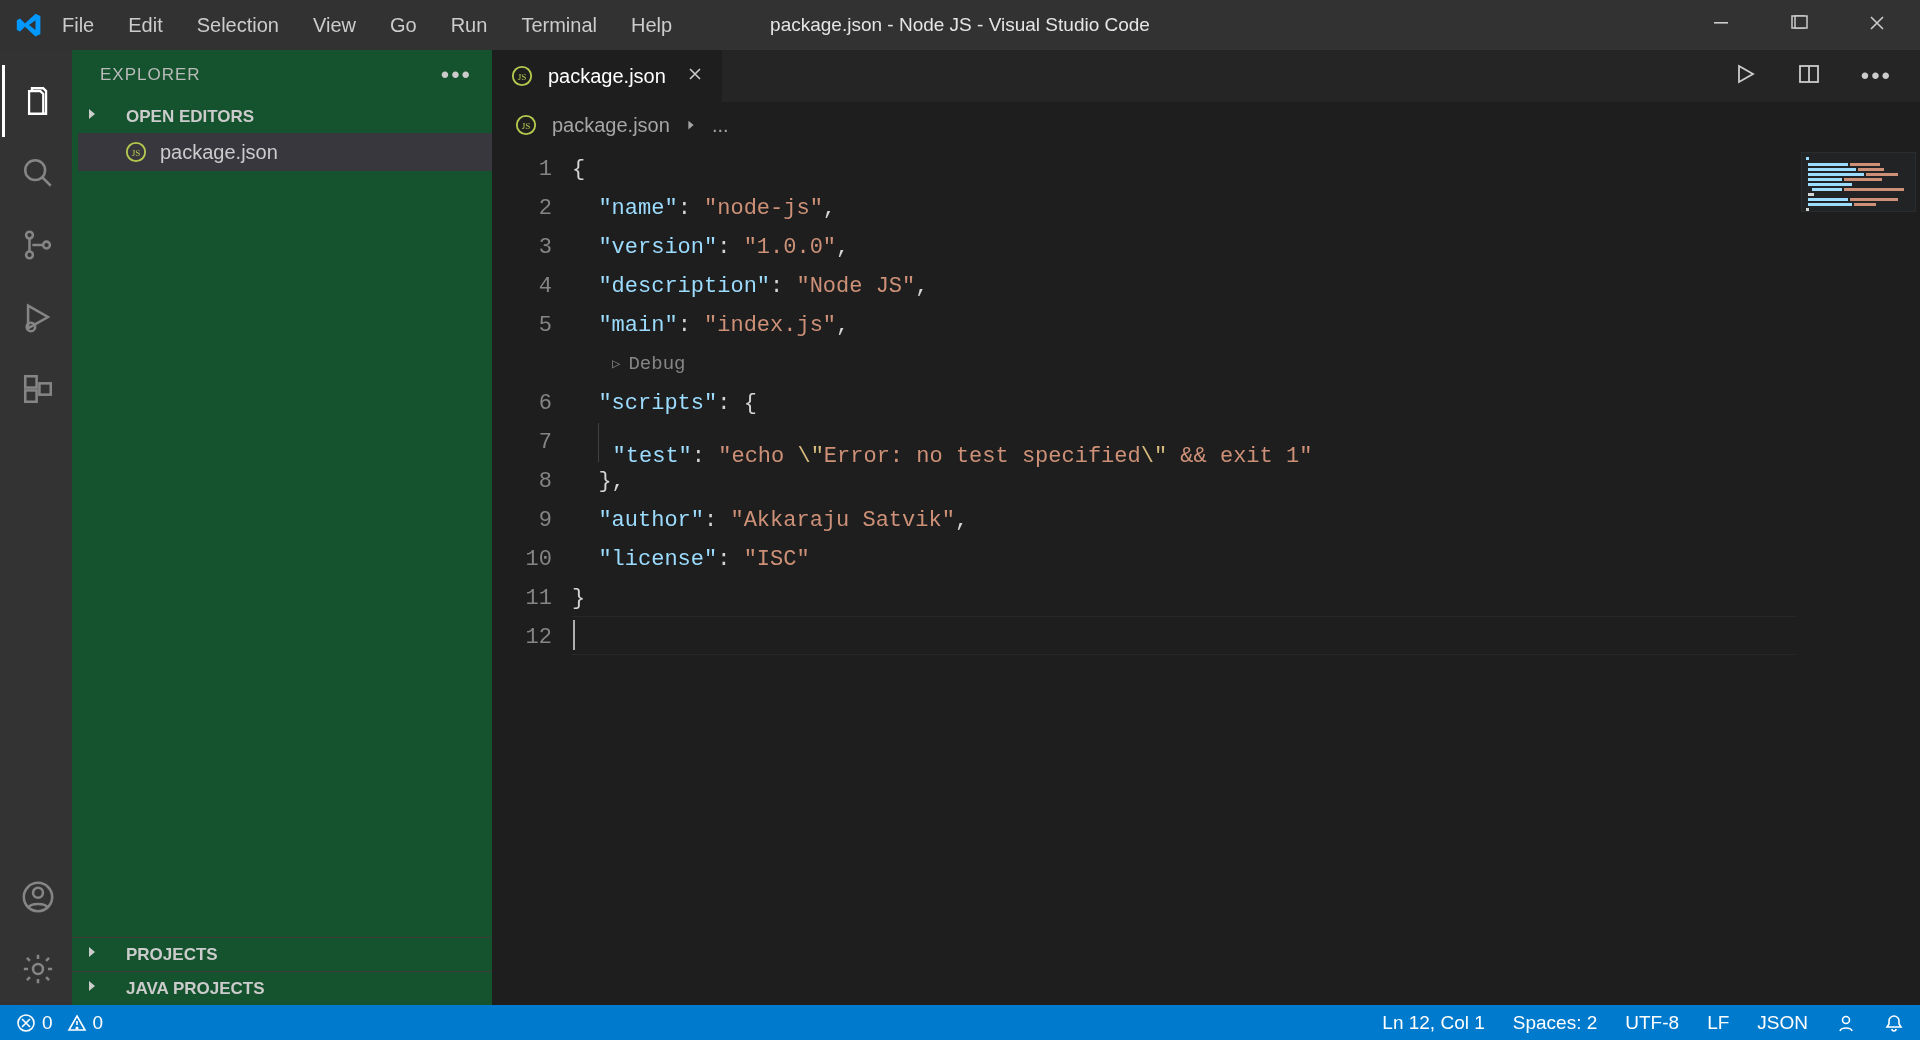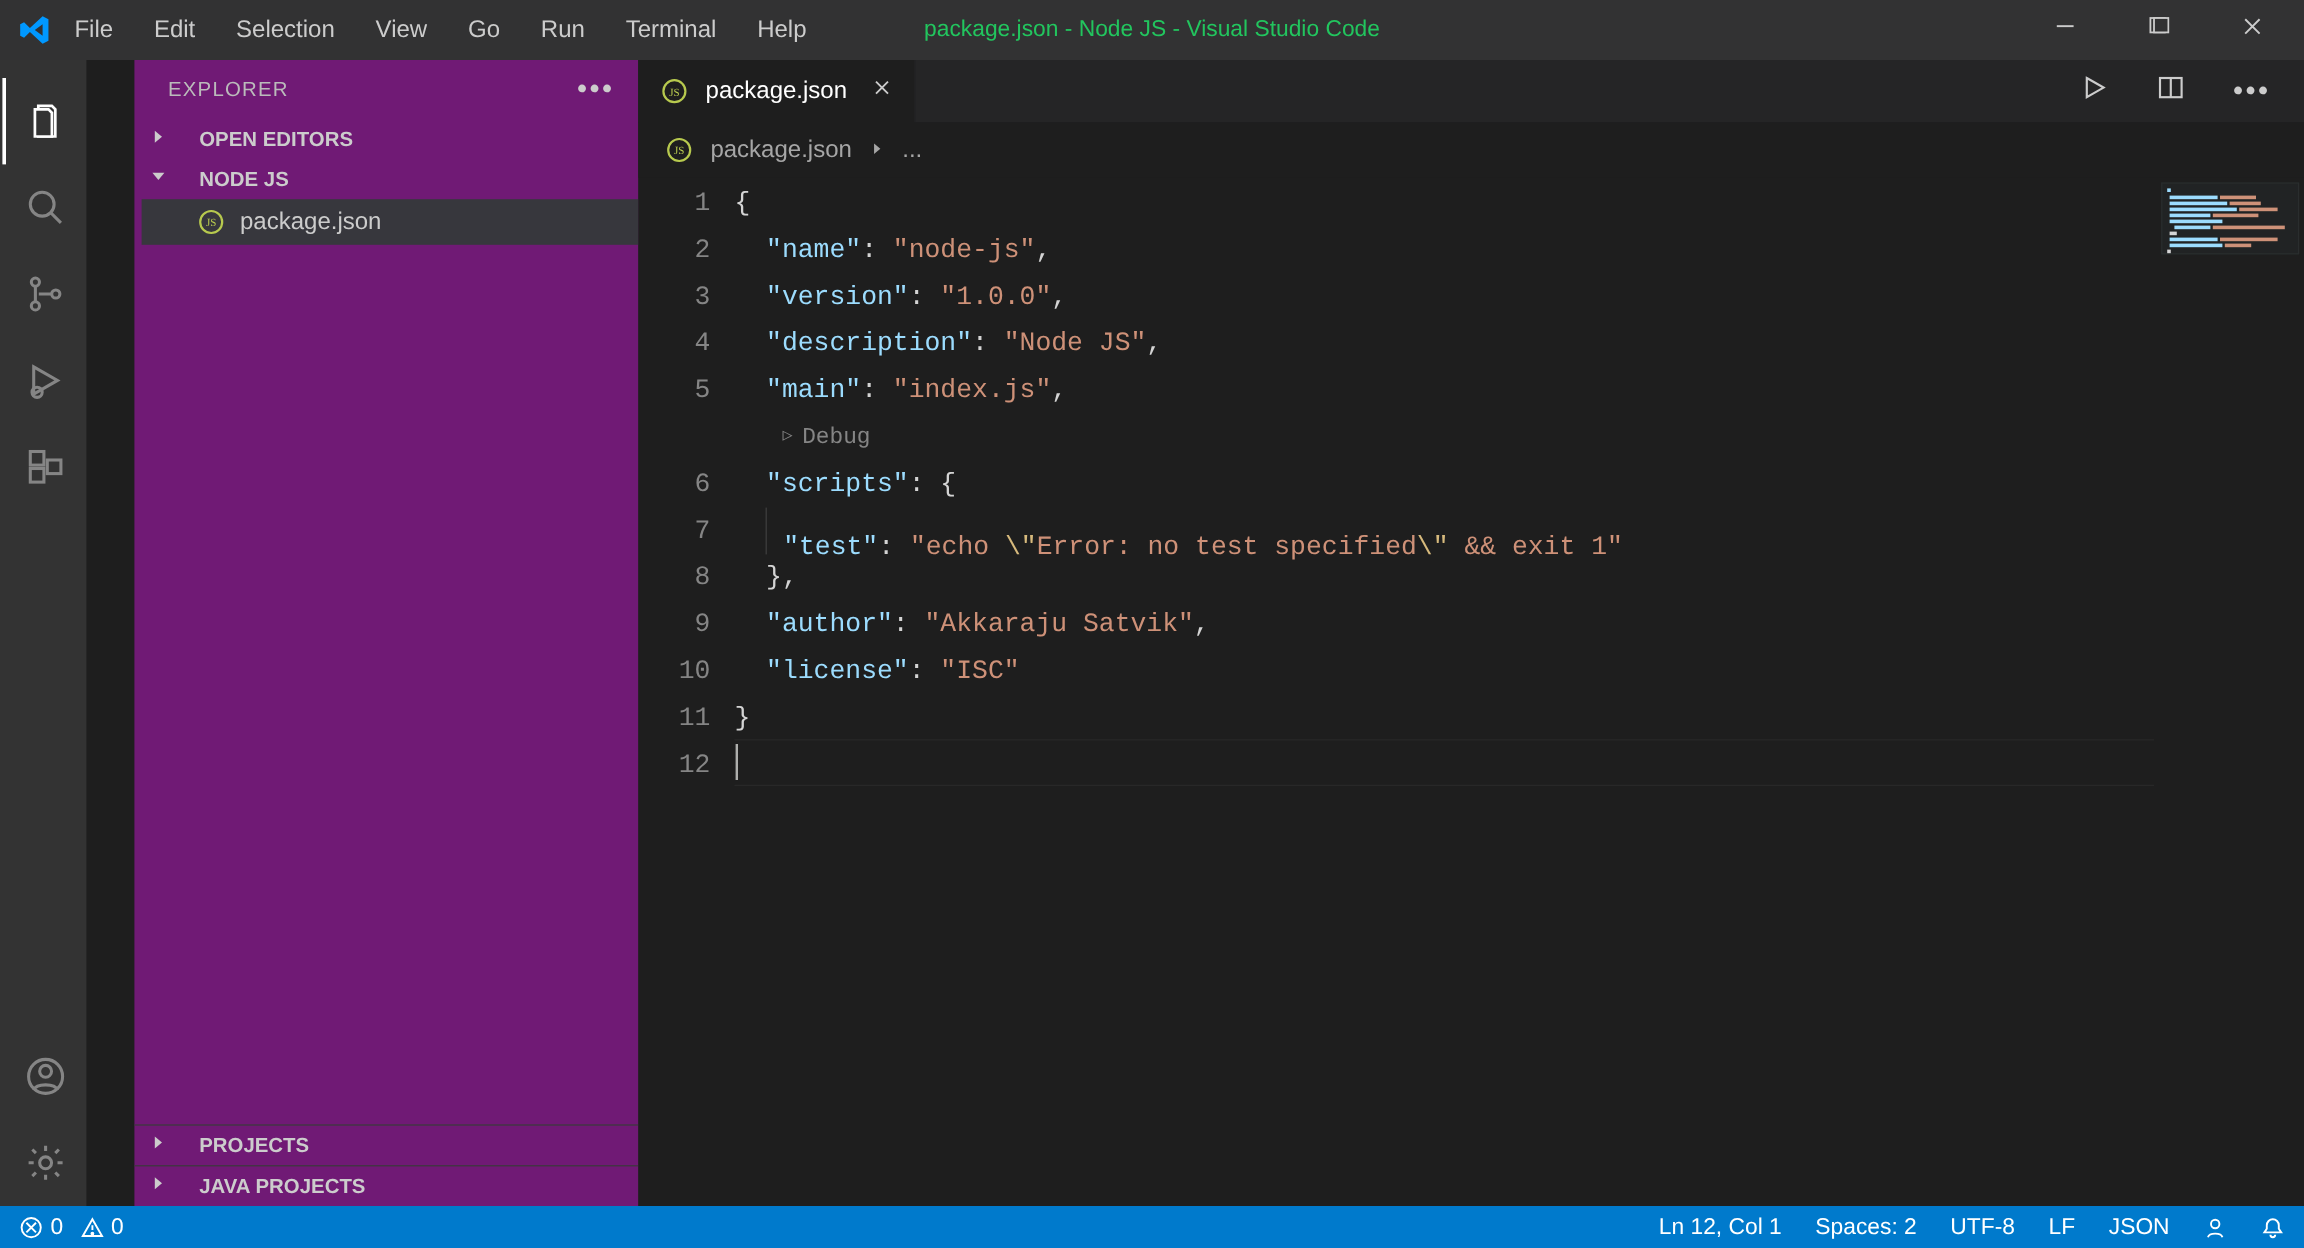--- a/index.html
+++ b/index.html
@@ -24,21 +24,21 @@
 }
 .vscode-logo{
   width:26px; height:26px;
   margin:0 20px 0 16px;
   display:flex;align-items:center;justify-content:center;
 }
 .menu{display:flex;gap:34px;}
 .menu span{color:#cccccc;cursor:pointer;font-size:20px;}
 .title-center{
   position:absolute;left:50%;transform:translateX(-50%);
-  font-size:19px;color:#22c55e;
+  font-size:19px;color:#e5e5e5;
 }
 .win-controls{
   margin-left:auto;display:flex;gap:48px;padding-right:28px;
   color:#cccccc;font-size:20px;
 }
 .win-btn{width:30px;text-align:center;cursor:pointer;}
 
 
 .body-row{display:flex;height:calc(100% - 50px - 35px);}
 
@@ -52,21 +52,21 @@
 .act-item{
   width:72px;height:72px;display:flex;align-items:center;justify-content:center;
   color:#858585;cursor:pointer;
 }
 .act-item.active{color:#ffffff;border-left:3px solid #ffffff;}
 .act-spacer{flex:1;}
 .act-item svg{width:34px;height:34px;}
 
 
 .sidebar{
-  width:420px;background:#701a75;display:flex;flex-direction:column;margin-left:40px;
+  width:420px;background:#14532d;display:flex;flex-direction:column;
 }
 .sidebar-header{
   height:50px;display:flex;align-items:center;justify-content:space-between;
   padding:0 20px 0 28px;font-size:17px;letter-spacing:1px;color:#bbbbbb;
 }
 .sidebar-header .dots{font-size:24px;color:#cccccc;letter-spacing:2px;}
 
 .section-head{
   display:flex;align-items:center;gap:24px;
   padding:6px 12px;font-weight:700;font-size:17px;color:#cccccc;
@@ -256,28 +256,20 @@
       <span>EXPLORER</span>
       <span class="dots">•••</span>
     </div>
     <div class="section-head">
       <span class="chev">
         <svg width="16" height="16" viewBox="0 0 16 16">
             <path fill="#cccccc" d="M5 3l6 5-6 5z"></path>
           </svg>
       </span>
       <span>OPEN EDITORS</span>
-    </div>
-    <div class="section-head">
-      <span class="chev">
-        <svg width="16" height="16" viewBox="0 0 16 16">
-            <path fill="#cccccc" d="M3 5l5 6 5-6z"></path>
-          </svg>
-      </span>
-      <span>NODE JS</span>
     </div>
     <div class="tree">
       <div class="tree-item selected">
         <span class="json-icon">
           <svg viewBox="0 0 24 24" width="22" height="22">
               <circle cx="12" cy="12" r="10" fill="none" stroke="#b7c94e" stroke-width="2"></circle>
               <text x="12" y="16" text-anchor="middle" font-size="10" fill="#b7c94e" font-family="Consolas">JS</text>
             </svg>
         </span>
         <span>package.json</span>

